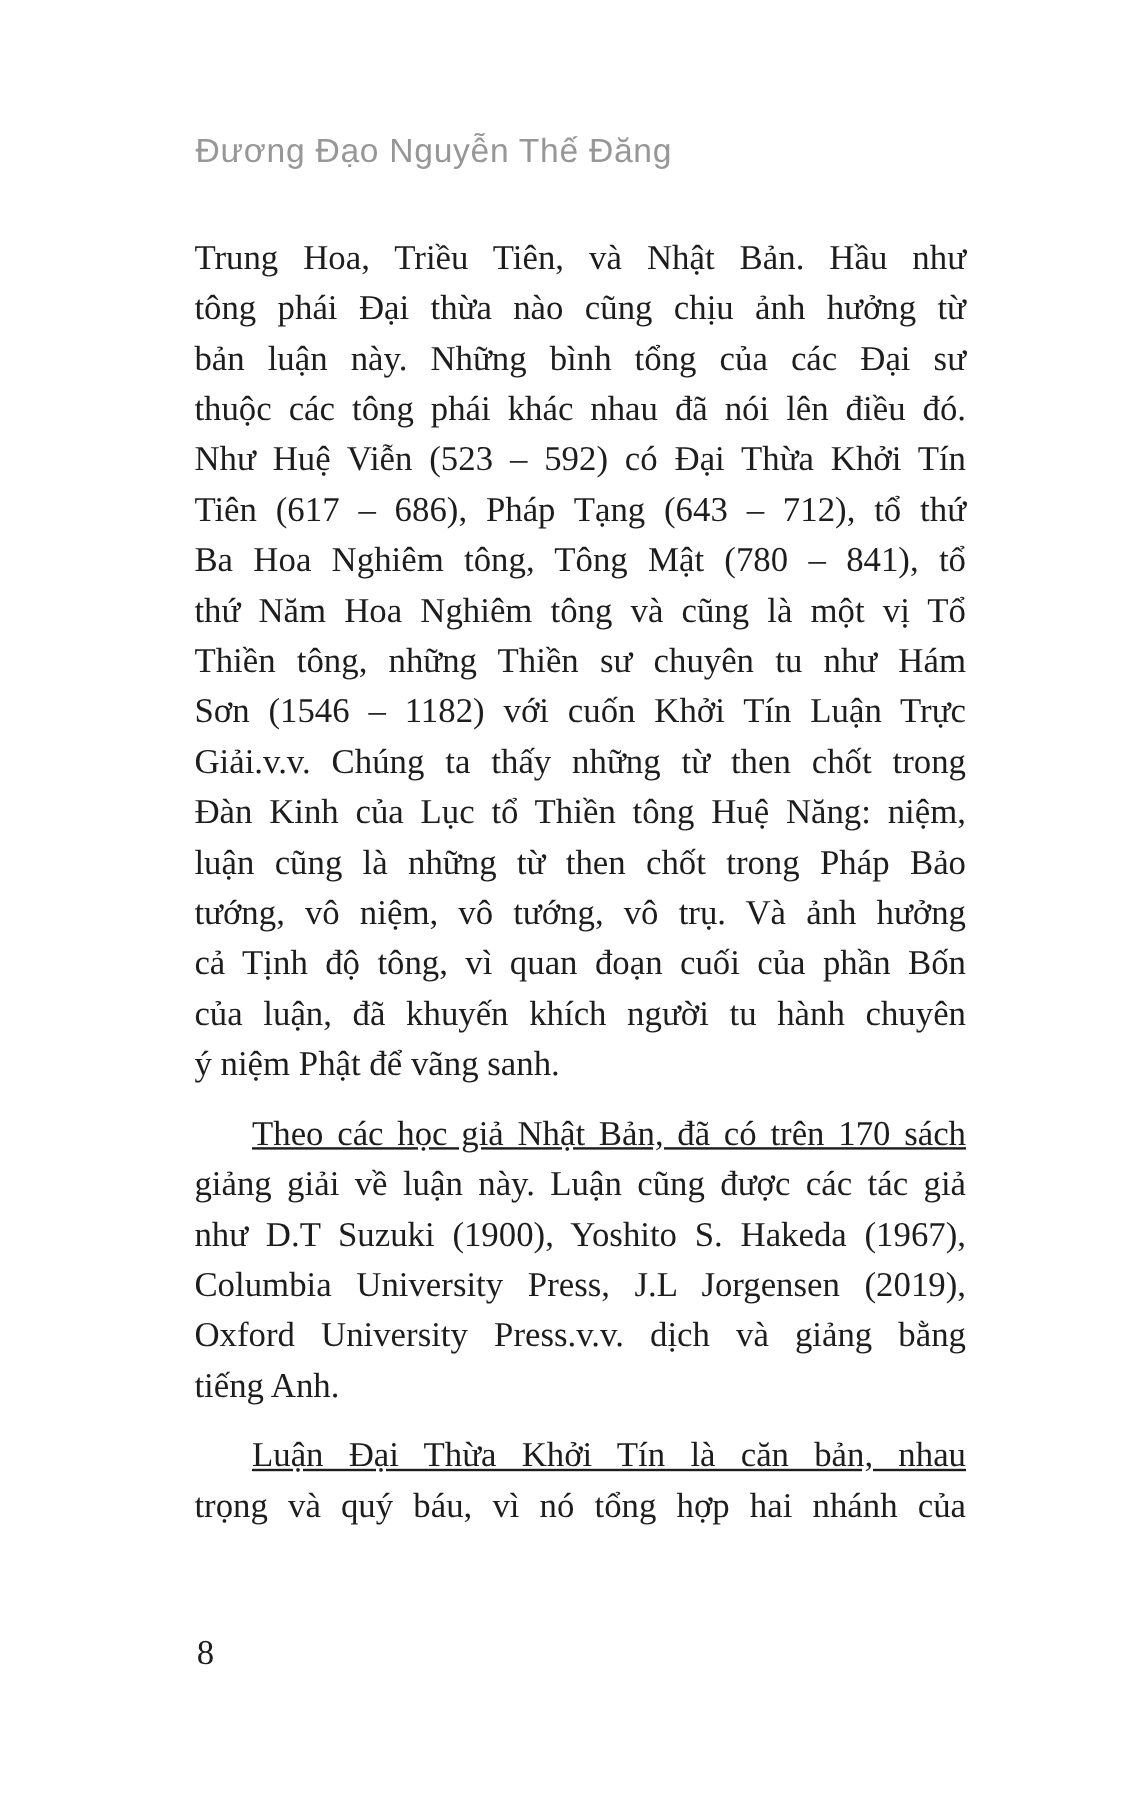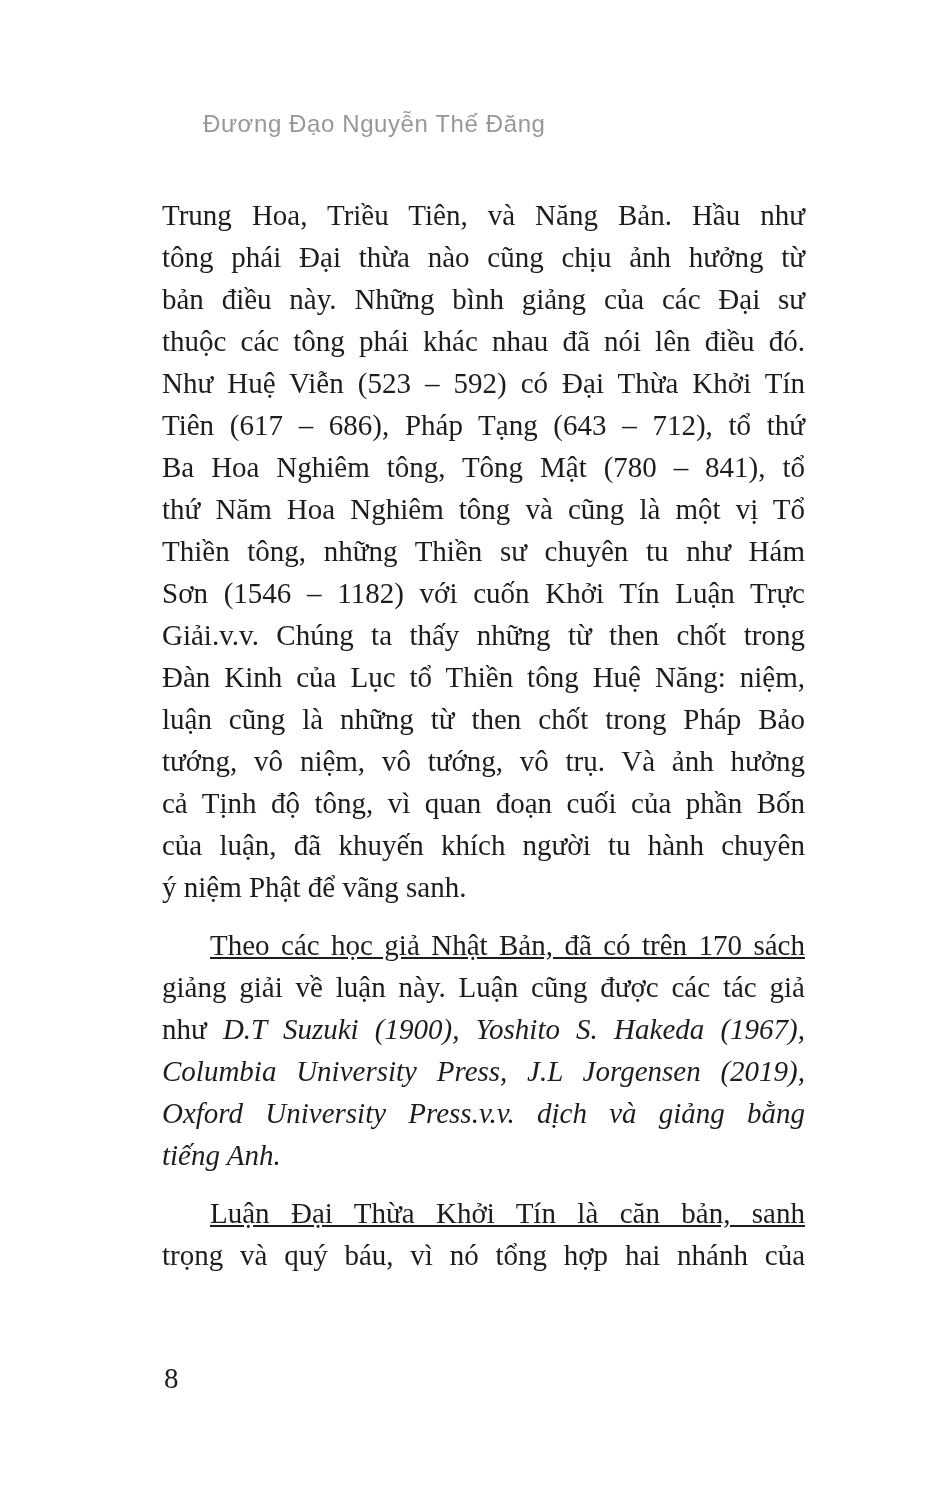--- a/index.html
+++ b/index.html
@@ -15,79 +15,78 @@
     width: 943px;
     height: 1495px;
     background: var(--bg);
     overflow: hidden;
   }
   .running-header {
     position: absolute;
     left: 163px;
     top: 110px;
     font-family: "Liberation Sans", sans-serif;
-    font-size: 24px;
+    font-size: 28px;
     font-weight: 400;
     letter-spacing: 0.6px;
     color: var(--header);
-    margin-left: 40px;
   }
   .page-body {
     position: absolute;
     left: 162px;
     top: 194px;
     width: 643px;
     color: var(--text);
     font-size: 29px;
   }
   .line {
     line-height: 42px;
     text-align: justify;
     text-align-last: justify;
   }
   .line.no-justify { text-align-last: left; }
   .line.indent { text-indent: 48px; }
   .line.para-start { margin-top: 16px; text-decoration: underline; }
-  .it { font-style: italic; }
+  .it { }
   .page-number {
     position: absolute;
     left: 164px;
     top: 1362px;
     font-size: 29px;
     color: var(--text);
   }
 </style>
 </head>
 <body>
 
 <div class="page">
   <div class="running-header">Đương Đạo Nguyễn Thế Đăng</div>
 
   <div class="page-body">
-      <div class="line"><span>Trung Hoa, Triều Tiên, và Năng Bản. Hầu như</span></div>
+      <div class="line"><span>Trung Hoa, Triều Tiên, và Nhật Bản. Hầu như</span></div>
       <div class="line"><span>tông phái Đại thừa nào cũng chịu ảnh hưởng từ</span></div>
-      <div class="line"><span>bản điều này. Những bình giảng của các Đại sư</span></div>
+      <div class="line"><span>bản luận này. Những bình tổng của các Đại sư</span></div>
       <div class="line"><span>thuộc các tông phái khác nhau đã nói lên điều đó.</span></div>
       <div class="line"><span>Như Huệ Viễn (523 – 592) có Đại Thừa Khởi Tín</span></div>
       <div class="line"><span>Tiên (617 – 686), Pháp Tạng (643 – 712), tổ thứ</span></div>
       <div class="line"><span>Ba Hoa Nghiêm tông, Tông Mật (780 – 841), tổ</span></div>
       <div class="line"><span>thứ Năm Hoa Nghiêm tông và cũng là một vị Tổ</span></div>
       <div class="line"><span>Thiền tông, những Thiền sư chuyên tu như Hám</span></div>
       <div class="line"><span>Sơn (1546 – 1182) với cuốn Khởi Tín Luận Trực</span></div>
       <div class="line"><span>Giải.v.v. Chúng ta thấy những từ then chốt trong</span></div>
       <div class="line"><span>Đàn Kinh của Lục tổ Thiền tông Huệ Năng: niệm,</span></div>
       <div class="line"><span>luận cũng là những từ then chốt trong Pháp Bảo</span></div>
       <div class="line"><span>tướng, vô niệm, vô tướng, vô trụ. Và ảnh hưởng</span></div>
       <div class="line"><span>cả Tịnh độ tông, vì quan đoạn cuối của phần Bốn</span></div>
       <div class="line"><span>của luận, đã khuyến khích người tu hành chuyên</span></div>
       <div class="line no-justify"><span>ý niệm Phật để vãng sanh.</span></div>
       <div class="line indent para-start"><span>Theo các học giả Nhật Bản, đã có trên 170 sách</span></div>
       <div class="line"><span>giảng giải về luận này. Luận cũng được các tác giả</span></div>
       <div class="line"><span>như </span><span class="it">D.T Suzuki (1900), Yoshito S. Hakeda (1967),</span></div>
       <div class="line"><span class="it">Columbia University Press, J.L Jorgensen (2019),</span></div>
       <div class="line"><span class="it">Oxford University Press.v.v. dịch và giảng bằng</span></div>
       <div class="line no-justify"><span class="it">tiếng Anh.</span></div>
-      <div class="line indent para-start"><span>Luận Đại Thừa Khởi Tín là căn bản, sanh</span></div>
+      <div class="line indent para-start"><span>Luận Đại Thừa Khởi Tín là căn bản, nhau</span></div>
       <div class="line"><span>trọng và quý báu, vì nó tổng hợp hai nhánh của</span></div>
     </div>
 
   <div class="page-number">8</div>
 </div>
 
 </body></html>

